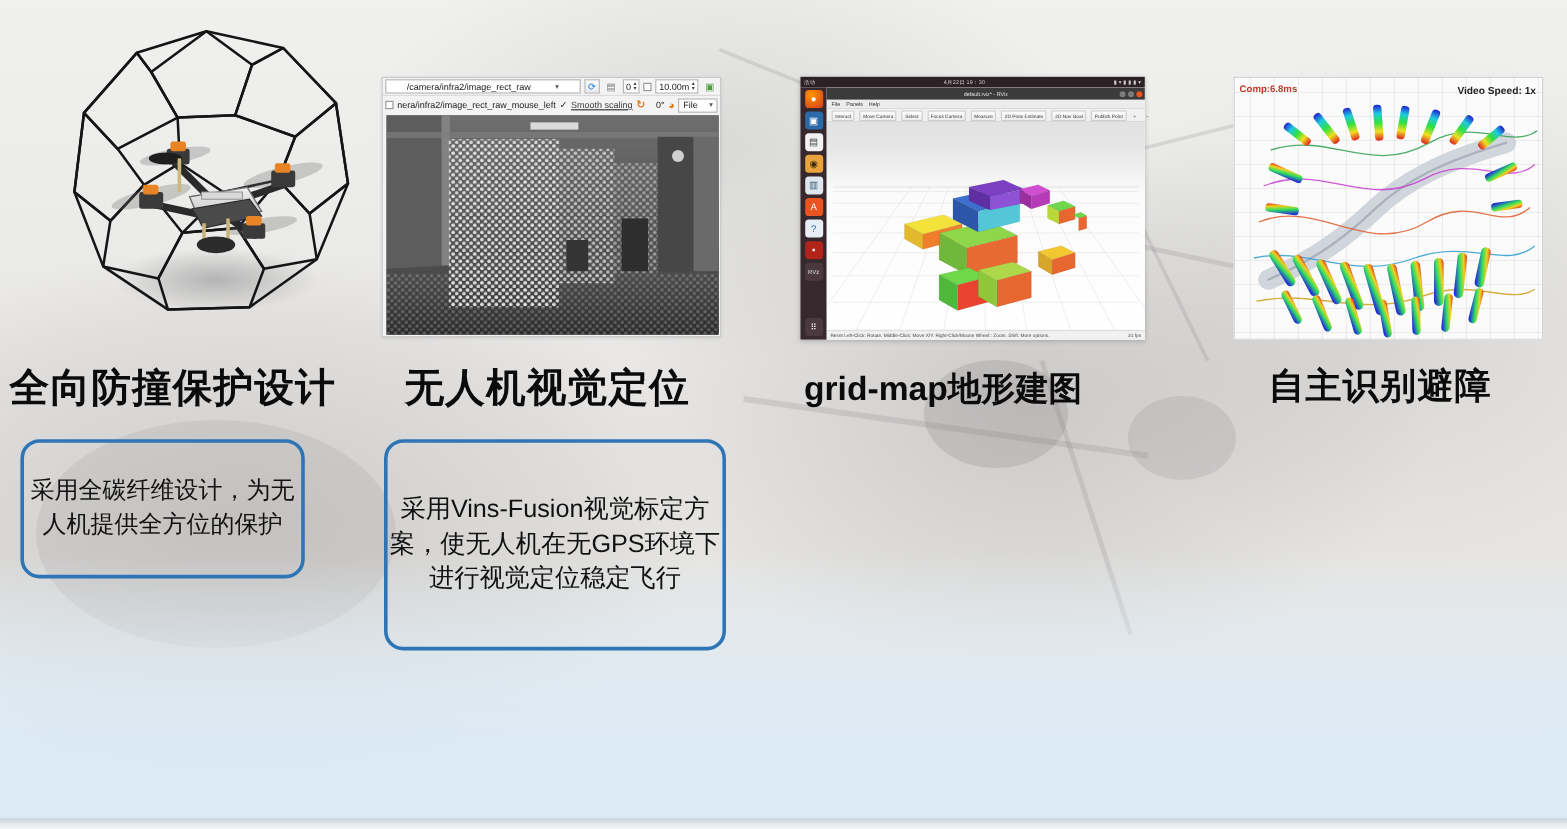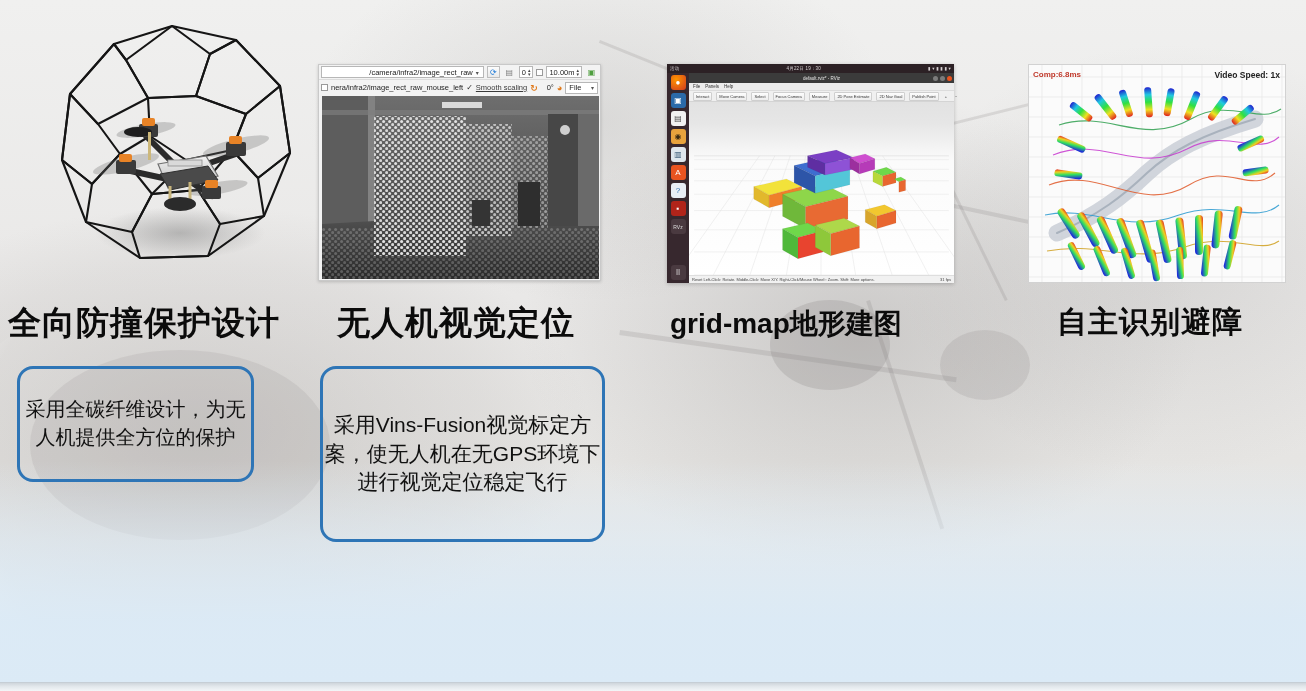--- a/index.html
+++ b/index.html
@@ -61,22 +61,22 @@
   #cage{ position:absolute; inset:0; }
 
   
   #p2{ left:318px; top:64px; width:283px; height:217px;
        background:#f3f3f3; border:1px solid #c9c9c9;
        box-shadow:0 1px 3px rgba(0,0,0,.18); }
   .rqt-row{ display:flex; align-items:center; height:15px; padding:0 2px; gap:3px;
             font-size:8px; color:#222; }
   .rqt-row.r1{ border-bottom:1px solid #dcdcdc; }
   .rqt-combo{ flex:1; height:12px; background:#fff; border:1px solid #b7b7b7;
-              display:flex; align-items:center; padding:0 4px; font-size:7.5px;
-              color:#1a1a1a; overflow:hidden; white-space:nowrap;text-align:right; }
+              display:flex; align-items:center; padding:0 17px; font-size:7.5px;
+              color:#1a1a1a; overflow:hidden; white-space:nowrap; }
   .rqt-combo .cv{ flex:1; overflow:hidden; }
   .caret{ font-size:6px; color:#555; margin-left:3px; }
   .ico-btn{ width:13px; height:12px; border:1px solid #bdbdbd; background:linear-gradient(180deg,#fdfdfd,#e9e9e9);
             display:flex; align-items:center; justify-content:center; font-size:8px; }
   .ico-flat{ width:13px; height:12px; display:flex; align-items:center; justify-content:center; font-size:8px; color:#7a7a7a;}
   .spin{ display:flex; align-items:center; height:12px; background:#fff; border:1px solid #b7b7b7;
          font-size:7.5px; padding:0 2px; gap:2px; }
   .spin .arrows{ display:flex; flex-direction:column; line-height:4px; font-size:5px; color:#444; }
   .chk{ width:7px; height:7px; border:1px solid #9a9a9a; background:#fff; display:inline-block; flex:none;}
   .tick{ color:#2b2b2b; font-size:8px; }

